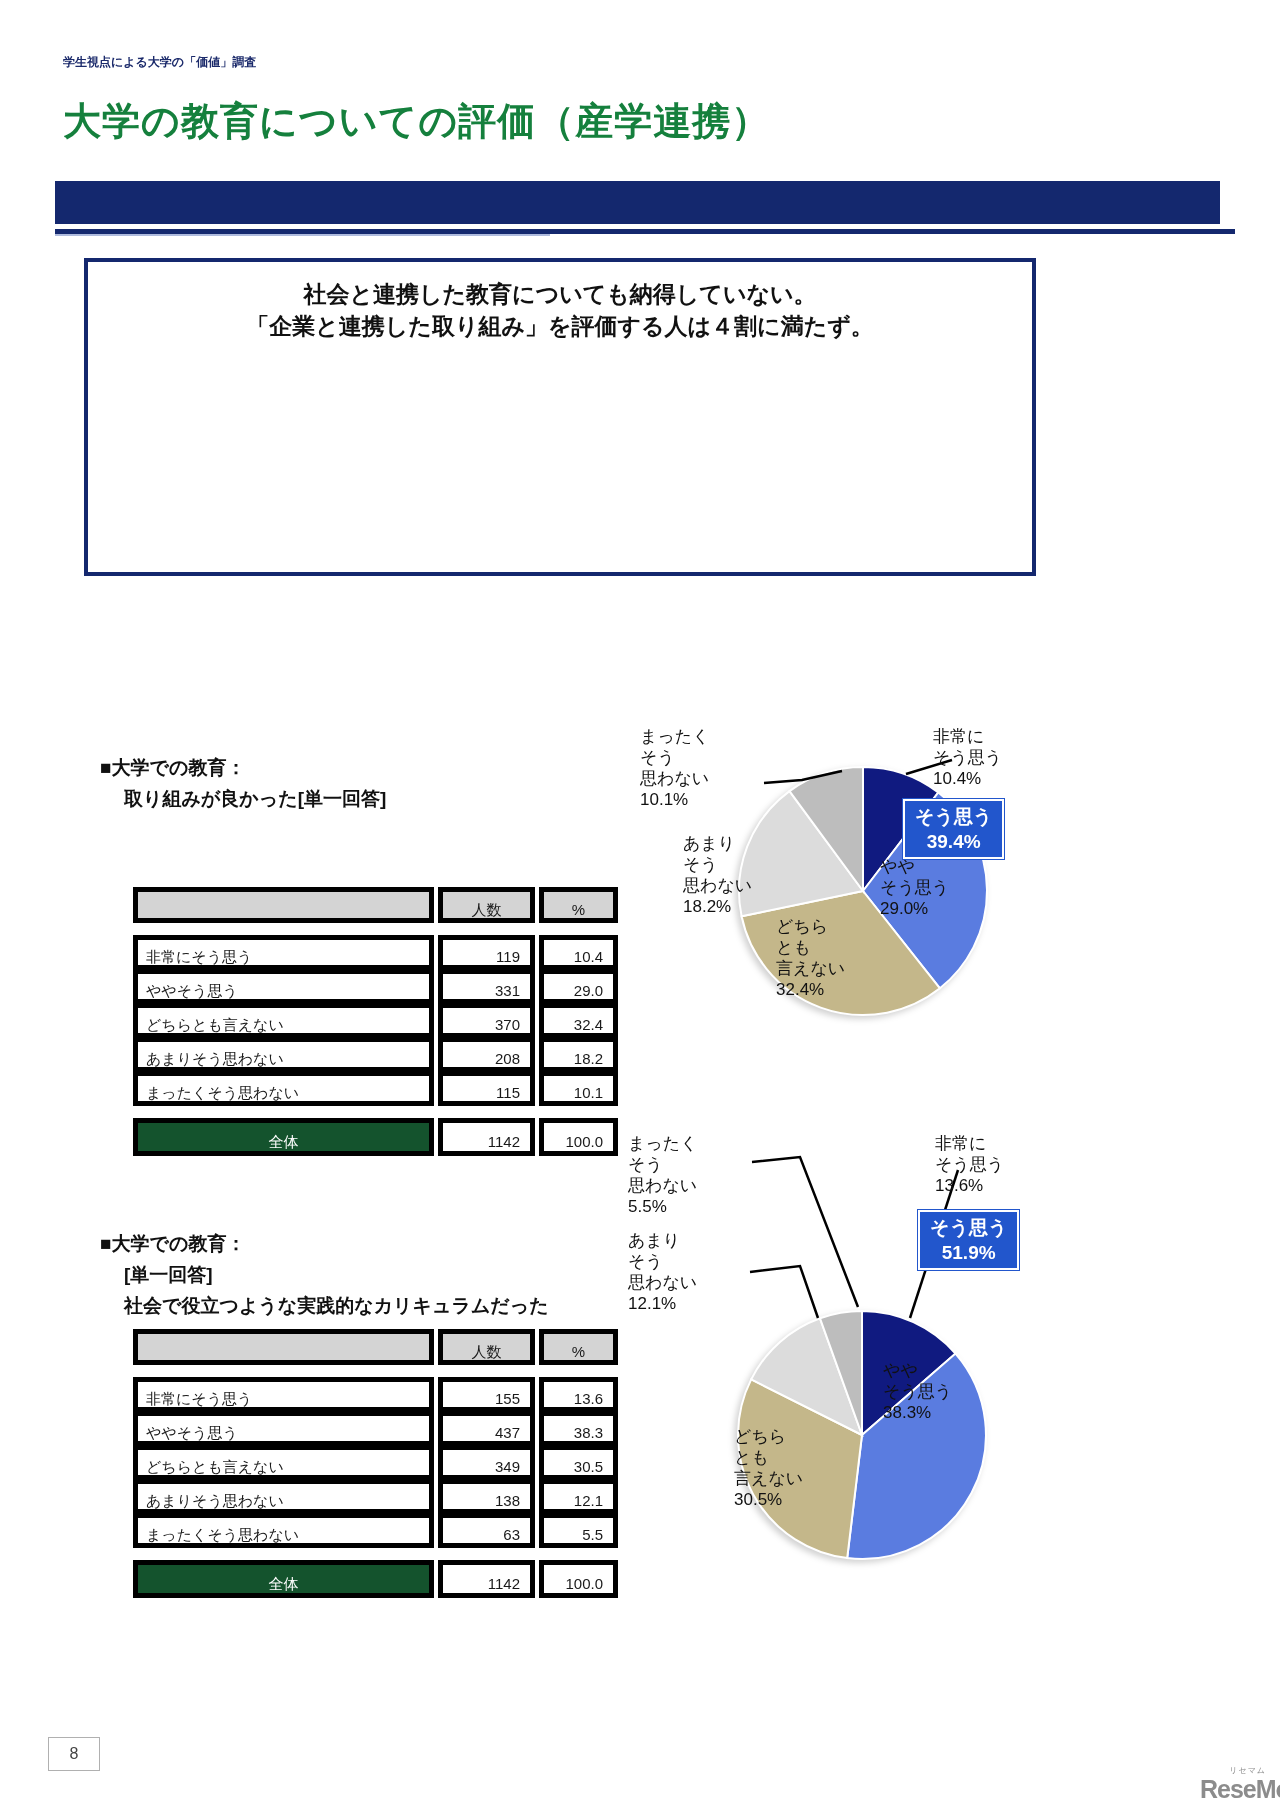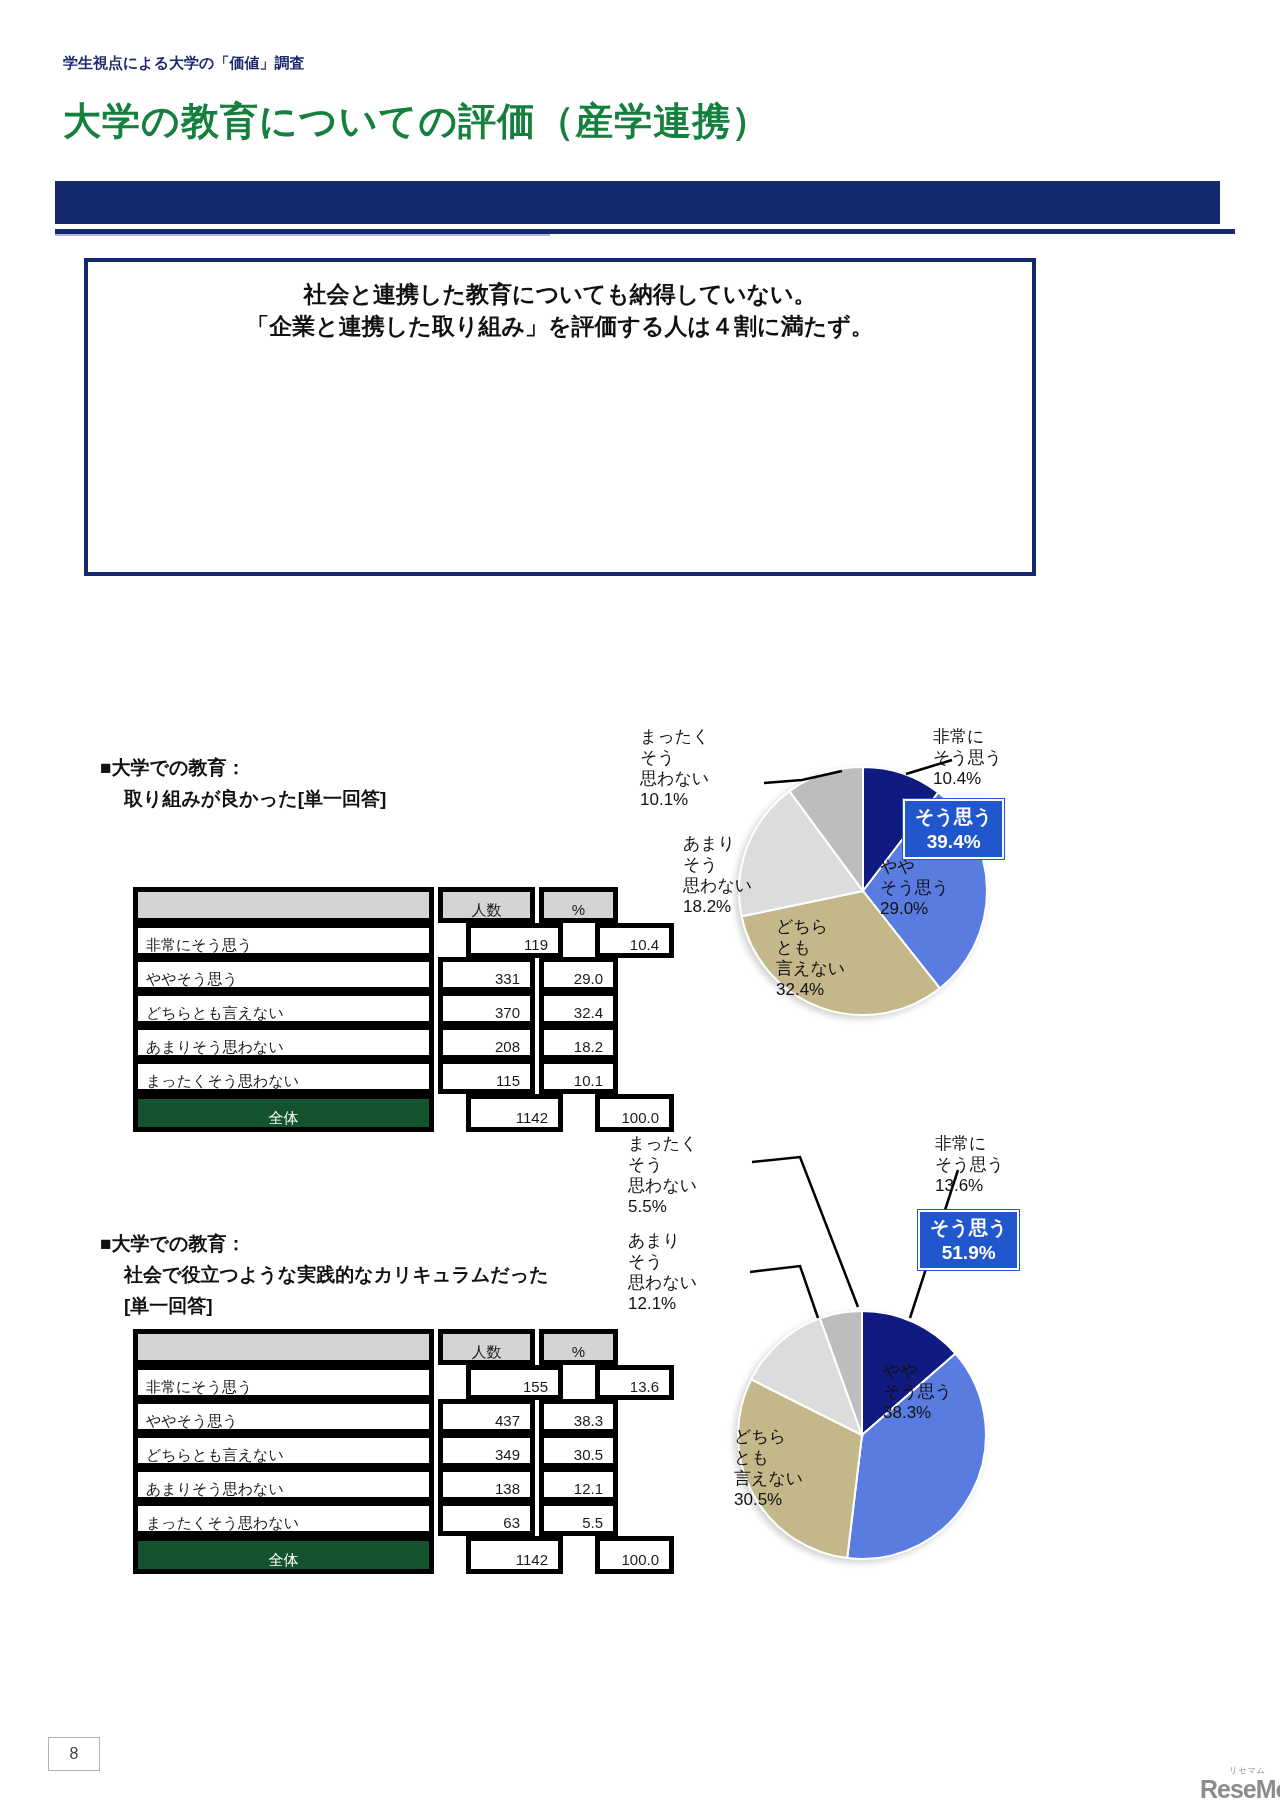--- a/index.html
+++ b/index.html
@@ -3,41 +3,41 @@
 <meta charset="utf-8">
 <style>
   html,body{margin:0;padding:0;}
   body{
     width:1280px;height:1810px;position:relative;background:#ffffff;
     font-family:"Liberation Sans","DejaVu Sans",sans-serif;color:#1a1a1a;
     overflow:hidden;
   }
   .abs{position:absolute;}
   
-  .eyebrow{left:63px;top:54px;font-size:15px;font-weight:bold;color:#1b2a6b;}
+  .eyebrow{left:63px;top:54px;font-size:12px;font-weight:bold;color:#1b2a6b;}
   .page-title{left:63px;top:96px;font-size:38px;font-weight:bold;color:#15803d;letter-spacing:1px;}
   .banner{left:55px;top:181px;width:1165px;height:43px;background:#14286e;}
   .banner-line{left:55px;top:229px;width:1180px;height:5px;background:#14286e;}
   .banner-line2{left:55px;top:234px;width:495px;height:2px;background:#aebadd;}
   
   .summary-box{left:84px;top:258px;width:952px;height:318px;border:4px solid #14286e;background:#fff;box-sizing:border-box;}
   .headline{margin-top:16px;text-align:center;font-size:23px;line-height:32px;font-weight:bold;color:#111;white-space:pre-line;}
   .bullets{margin:98px 28px 0 30px;font-size:17px;line-height:26px;color:#222;}
   .bullet{white-space:pre-line;}
   .bullet + .bullet{margin-top:18px;}
   
   .sec-heading{font-size:19px;font-weight:bold;line-height:31px;color:#111;}
   .sec-heading .h-row{display:flex;}
   .sec-heading .h-indent{padding-left:24px;}
   .sec1-heading{left:100px;top:752px;}
   .sec2-heading{left:100px;top:1228px;}
   
   .table{position:absolute;font-size:15px;}
   .t-row{display:flex;margin-top:-1px;}
-  .t-row.gap-above{margin-top:0;gap:28px;}
+  .t-row.gap-above{margin-top:12px;}
   .t-cell{border:5px solid #000000;background:#fff;height:35px;line-height:34px;box-sizing:border-box;overflow:hidden;}
   .c-label{width:301px;padding-left:8px;}
   .c-num{width:97px;margin-left:4px;text-align:right;padding-right:10px;}
   .c-pct{width:79px;margin-left:4px;text-align:right;padding-right:10px;}
   .t-head .t-cell{height:36px;line-height:35px;background:#d4d4d4;}
   .t-head .c-num,.t-head .c-pct{text-align:center;padding-right:0;}
   .t-total .t-cell{height:38px;line-height:37px;}
   .t-total .c-label{background:#14532d;color:#ffffff;text-align:center;padding-left:0;}
   .table1{left:133px;top:888px;}
   .table2{left:133px;top:1330px;}
@@ -121,22 +121,22 @@
     <div class="t-cell c-pct">100.0</div>
   </div>
 </div>
 
 <div class="abs sec-heading sec2-heading">
   <div class="h-row">
     <span>■</span>
     <span>大学での教育：</span>
   </div>
   <div class="h-indent">
+    <div>[単一回答]</div>
     <div>社会で役立つような実践的なカリキュラムだった</div>
-    <div>[単一回答]</div>
   </div>
 </div>
 
 <div class="table table2">
   <div class="t-row t-head">
     <div class="t-cell c-label"></div>
     <div class="t-cell c-num">人数</div>
     <div class="t-cell c-pct">%</div>
   </div>
   <div class="t-row gap-above">

